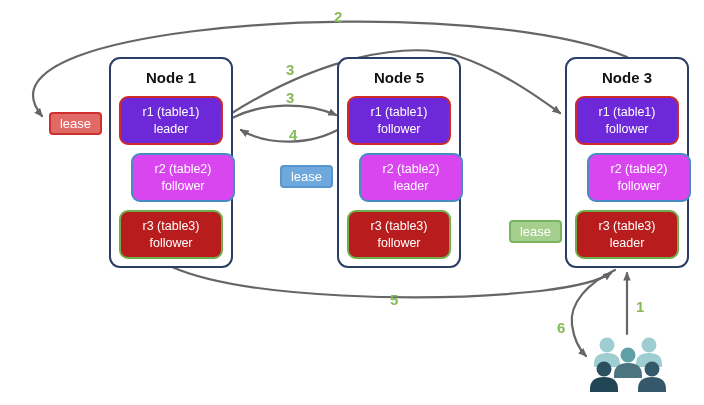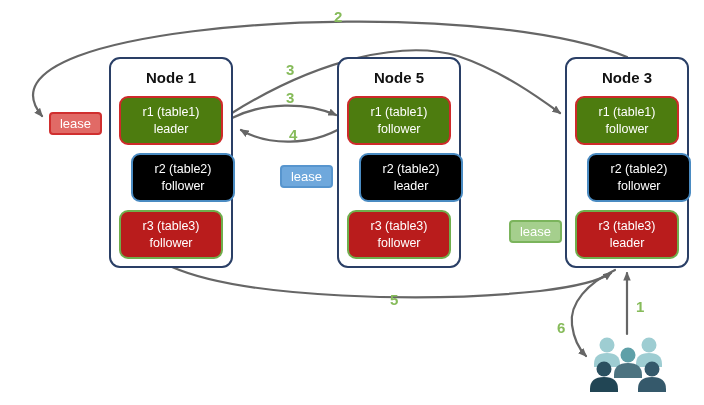--- a/index.html
+++ b/index.html
@@ -16,22 +16,22 @@
   .node-title {
     text-align:center; font-weight:700; font-size:15px; color:#121212;
     margin-top:8px; height:21px; line-height:21px;
   }
   .range {
     width:104px; height:49px; margin:8px auto 0; border-radius:9px;
     color:#ffffff; display:flex; flex-direction:column; align-items:center;
     justify-content:center; font-size:12.5px; line-height:1.3;
     border:2px solid; box-sizing:border-box; text-align:center;
   }
-  .range.red   { background:#4d7c0f; border-color:#CE2A2A; }
-  .range.blue  { background:#000000; border-color:#4A8BC2;margin-left:20px; }
+  .range.red   { background:#6d28d9; border-color:#CE2A2A; }
+  .range.blue  { background:#d946ef; border-color:#4A8BC2;margin-left:20px; }
   .range.green { background:#b91c1c; border-color:#6FAE4C; }
 
   .lease {
     position:absolute; width:53px; height:23px; border-radius:4px;
     color:#ffffff; font-size:13px; display:flex; align-items:center;
     justify-content:center; border:2px solid; box-sizing:border-box;
   }
   .lease.red   { background:#E16A66; border-color:#D02F2F; left:49px;  top:112px; }
   .lease.blue  { background:#6FA8DC; border-color:#5795CE; left:280px; top:165px; }
   .lease.green { background:#A5CF8D; border-color:#7BB45C; left:509px; top:220px; }

